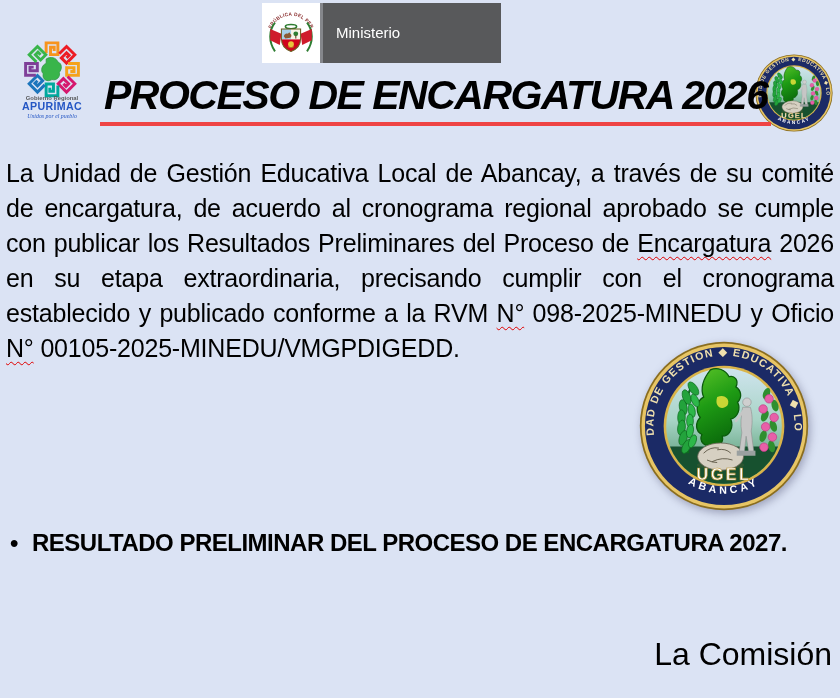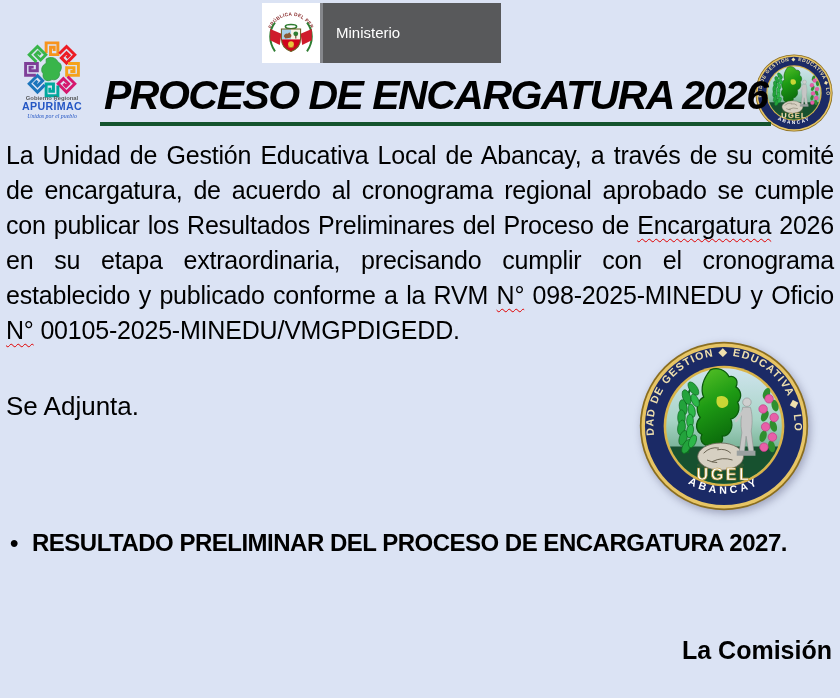--- a/index.html
+++ b/index.html
@@ -23,36 +23,36 @@
 
   
   .apurimac{position:absolute;left:8px;top:34px;width:88px;height:97px;}
   .ugel-small{position:absolute;left:755px;top:54px;width:78px;height:78px;}
   .ugel-large{position:absolute;left:639px;top:341px;width:170px;height:170px;
               filter:drop-shadow(2px 3px 4px rgba(40,40,80,.35));}
 
   
   .title-wrap{position:absolute;left:100px;right:100px;top:72px;text-align:center;}
   .title{display:inline-block;font-weight:bold;font-style:italic;font-size:41px;letter-spacing:-1.5px;
-         color:var(--ink);border-bottom:4px solid #14532d;padding:0 4px 3px 4px;white-space:nowrap;}
-
-  
-  .body-text{position:absolute;left:6px;right:6px;top:138px;margin:0;font-size:25px;line-height:35px;
+         color:var(--ink);border-bottom:4px solid #ef4444;padding:0 4px 3px 4px;white-space:nowrap;}
+
+  
+  .body-text{position:absolute;left:6px;right:6px;top:156px;margin:0;font-size:25px;line-height:35px;
              color:var(--ink);text-align:justify;letter-spacing:-.2px;}
   .sq{text-decoration-line:underline;text-decoration-style:wavy;text-decoration-color:var(--squiggle);
       text-decoration-thickness:1px;text-underline-offset:4px;text-decoration-skip-ink:none;}
 
   .adjunta{position:absolute;left:6px;top:391px;font-size:26px;color:var(--ink);}
 
   
   .bullet-row{position:absolute;left:10px;right:10px;top:529px;display:flex;align-items:flex-start;}
   .bullet-dot{font-size:24px;font-weight:bold;width:22px;flex:0 0 22px;}
   .bullet-text{font-weight:bold;font-size:24px;letter-spacing:-.5px;color:var(--ink);}
 
-  .signature{position:absolute;right:8px;top:636px;font-size:25px;font-weight:bold;color:var(--ink);}
+  .signature{position:absolute;right:8px;top:636px;font-size:32px;font-weight:normal;color:var(--ink);}
 </style>
 </head>
 <body>
 
 <svg style="position:absolute;width:0;height:0" aria-hidden="true">
   <defs>
     <linearGradient id="ugelInnerGrad" x1="0" y1="0" x2="0" y2="1">
       <stop offset="0" stop-color="#cfe4ee"></stop>
         <stop offset="0.45" stop-color="#a8d4c6"></stop>
         <stop offset="1" stop-color="#3e8a5c"></stop>
@@ -204,21 +204,20 @@
   <svg class="ugel-small">
       <use href="#ugel-logo"></use>
     </svg>
 
   <div class="title-wrap">
     <span class="title">PROCESO DE ENCARGATURA 2026</span>
   </div>
 
   <p class="body-text"><span>La Unidad de Gestión Educativa Local de Abancay, a través de su comité de encargatura, de acuerdo al cronograma regional aprobado se cumple con publicar los Resultados Preliminares del Proceso de </span><span class="sq">Encargatura</span><span> 2026 en su etapa extraordinaria, precisando cumplir con el cronograma establecido y publicado conforme a la RVM </span><span class="sq">N°</span><span> 098-2025-MINEDU y Oficio </span><span class="sq">N°</span><span> 00105-2025-MINEDU/VMGPDIGEDD.</span></p>
 
-  <div class="adjunta">Se Adjunta.</div>
 
   <svg class="ugel-large">
       <use href="#ugel-logo"></use>
     </svg>
 
   <div class="bullet-row">
     <span class="bullet-dot">•</span>
     <span class="bullet-text">RESULTADO PRELIMINAR DEL PROCESO DE ENCARGATURA 2027.</span>
   </div>
 

